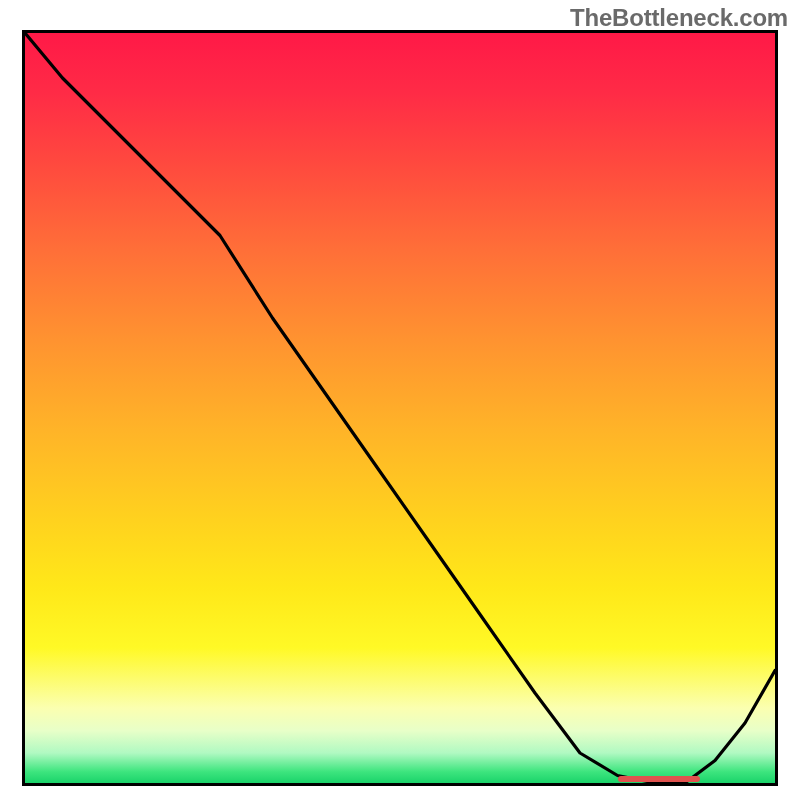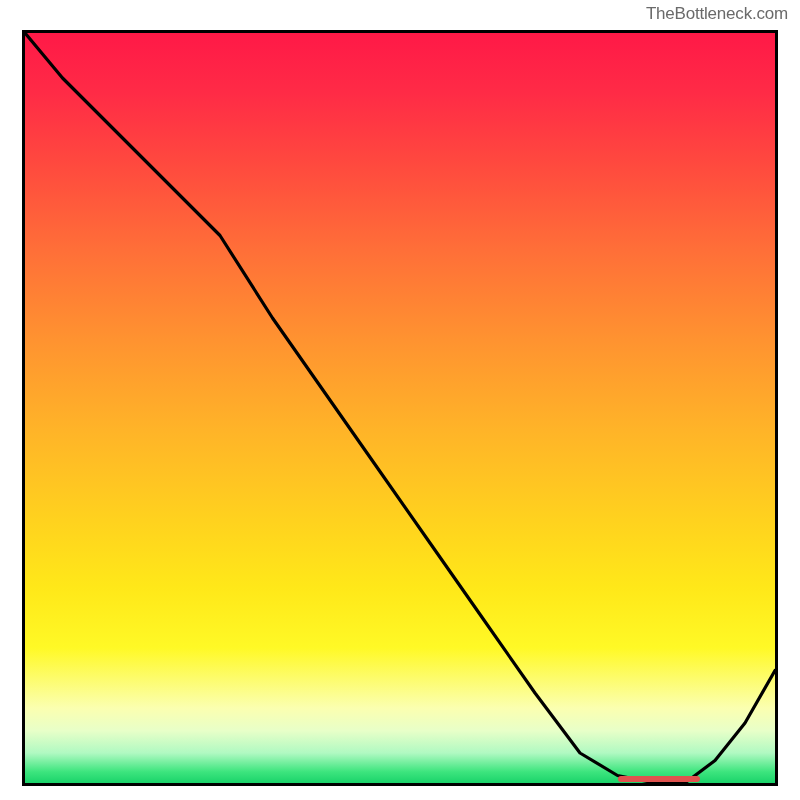--- a/index.html
+++ b/index.html
@@ -13,22 +13,22 @@
   }
   .stage {
     position: relative;
     width: 800px;
     height: 800px;
   }
   .watermark {
     position: absolute;
     top: 4px;
     right: 12px;
-    font-size: 17px;
-    font-weight: 400;
+    font-size: 24px;
+    font-weight: 700;
     color: #6a6a6a;
     letter-spacing: -0.2px;
   }
   .plot {
     position: absolute;
     left: 22px;
     top: 30px;
     width: 756px;
     height: 756px;
     box-sizing: border-box;

